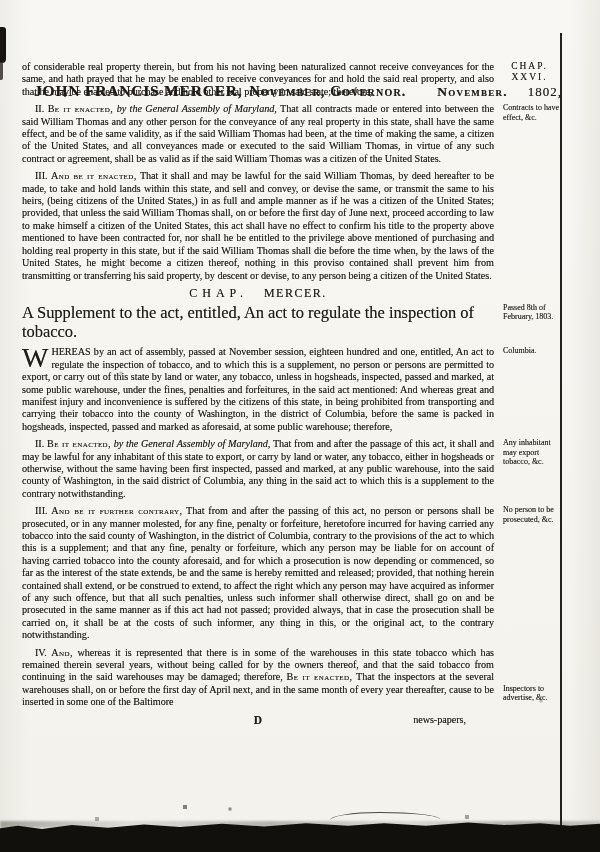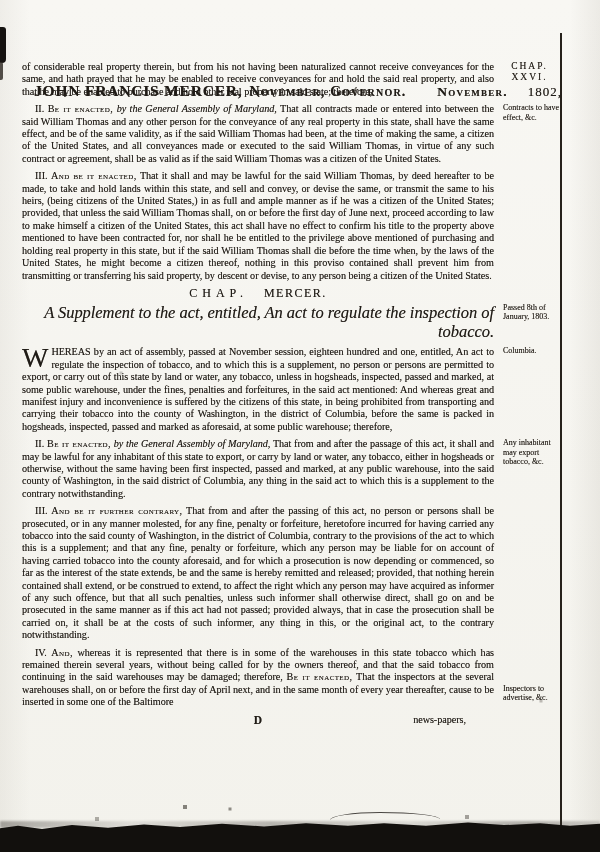--- a/index.html
+++ b/index.html
@@ -51,22 +51,22 @@
 
   .chap-label { text-align: center; font-size: 9.5px; line-height: 11px; letter-spacing: 2px; padding-right: 4px; }
   .note-offset-title { margin-top: 16px; }
   .note-offset-deep { margin-top: 37px; }
 
   
   .chap-head { text-align: center; font-size: 12px; margin: 3px 0 1px 0; text-indent: 0 !important; }
   .chap-head .chap-word { letter-spacing: 5px; margin-right: 16px; }
   .chap-head .chap-num { letter-spacing: 1.5px; }
   .chap-title {
-    text-align: right; font-size: 16.5px; line-height: 18.5px;
-    margin: 0 4px 4px 4px; text-indent: 0 !important; font-style: italic;
+    text-align: left; font-size: 16.5px; line-height: 18.5px;
+    margin: 0 4px 4px 4px; text-indent: 0 !important;
   }
 
   
   .dropcap {
     float: left; font-size: 28px; line-height: 22px;
     padding: 1px 3px 0 0; font-weight: normal;
   }
 
   
   .footer-row { position: relative; width: 472px; height: 14px; margin-top: 1px; }
@@ -168,21 +168,21 @@
     </div>
 
     <div class="section">
       <div class="main-col">
         <p class="chap-head">
           <span class="chap-word">CHAP.</span><span class="chap-num">MERCER.</span>
         </p>
         <p class="chap-title">A Supplement to the act, entitled, An act to regulate the inspection of tobacco.</p>
       </div>
       <div class="margin-col">
-        <div class="note note-offset-title">Passed 8th of January, 1803.</div>
+        <div class="note note-offset-title">Passed 8th of February, 1803.</div>
       </div>
     </div>
 
     <div class="section">
       <div class="main-col">
         <p class="no-indent">
           <span class="dropcap">W</span><span>HEREAS by an act of assembly, passed at November session, eighteen hundred and one, entitled, An act to regulate the inspection of tobacco, and to which this is a supplement, no person or persons are permitted to export, or carry out of this state by land or water, any tobacco, unless in hogsheads, inspected, passed and marked, at some public warehouse, under the fines, penalties and forfeitures, in the said act mentioned: And whereas great and manifest injury and inconvenience is suffered by the citizens of this state, in being prohibited from transporting and carrying their tobacco into the county of Washington, in the district of Columbia, before the same is packed in hogsheads, inspected, passed and marked as aforesaid, at some public warehouse; therefore,</span>
         </p>
       </div>
       <div class="margin-col">
@@ -204,20 +204,23 @@
       </div>
     </div>
 
     <div class="section">
       <div class="main-col">
         <p>
           <span>III.</span>
           <span class="sc">And be it further contrary,</span>
           <span>That from and after the passing of this act, no person or persons shall be prosecuted, or in any manner molested, for any fine, penalty or forfeiture, heretofore incurred for having carried any tobacco into the said county of Washington, in the district of Columbia, contrary to the provisions of the act to which this is a supplement; and that any fine, penalty or forfeiture, which any person may be liable for on account of having carried tobacco into the county aforesaid, and for which a prosecution is now depending or commenced, so far as the interest of the state extends, be and the same is hereby remitted and released; provided, that nothing herein contained shall extend, or be construed to extend, to affect the right which any person may have acquired as informer of any such offence, but that all such penalties, unless such informer shall otherwise direct, shall go on and be prosecuted in the same manner as if this act had not passed; provided always, that in case the prosecution shall be carried on, it shall be at the costs of such informer, any thing in this, or the original act, to the contrary notwithstanding.</span>
         </p>
+      </div>
+      <div class="margin-col">
+        <div class="note">No person to be prosecuted, &amp;c.</div>
       </div>
     </div>
 
     <div class="section">
       <div class="main-col">
         <p>
           <span>IV.</span>
           <span class="sc">And,</span>
           <span>whereas it is represented that there is in some of the warehouses in this state tobacco which has remained therein several years, without being called for by the owners thereof, and that the said tobacco from continuing in the said warehouses may be damaged; therefore,</span>
           <span class="sc">Be it enacted,</span>

